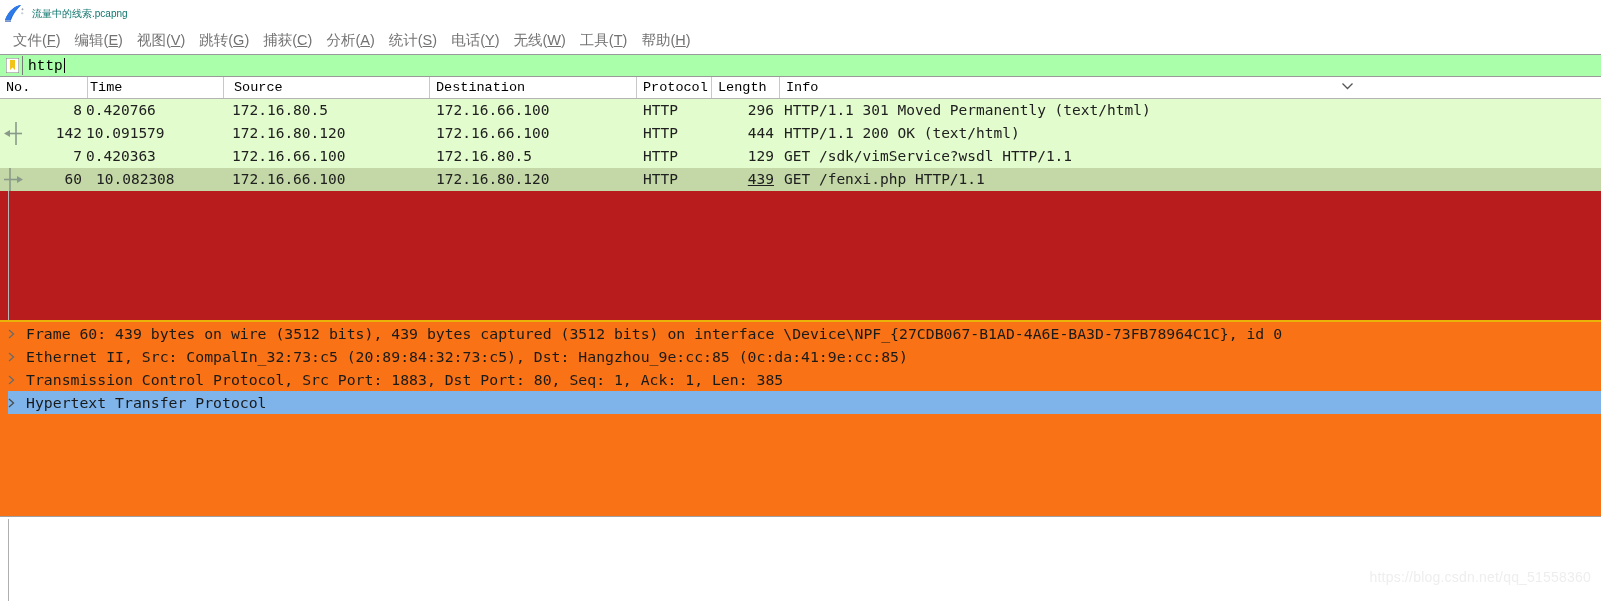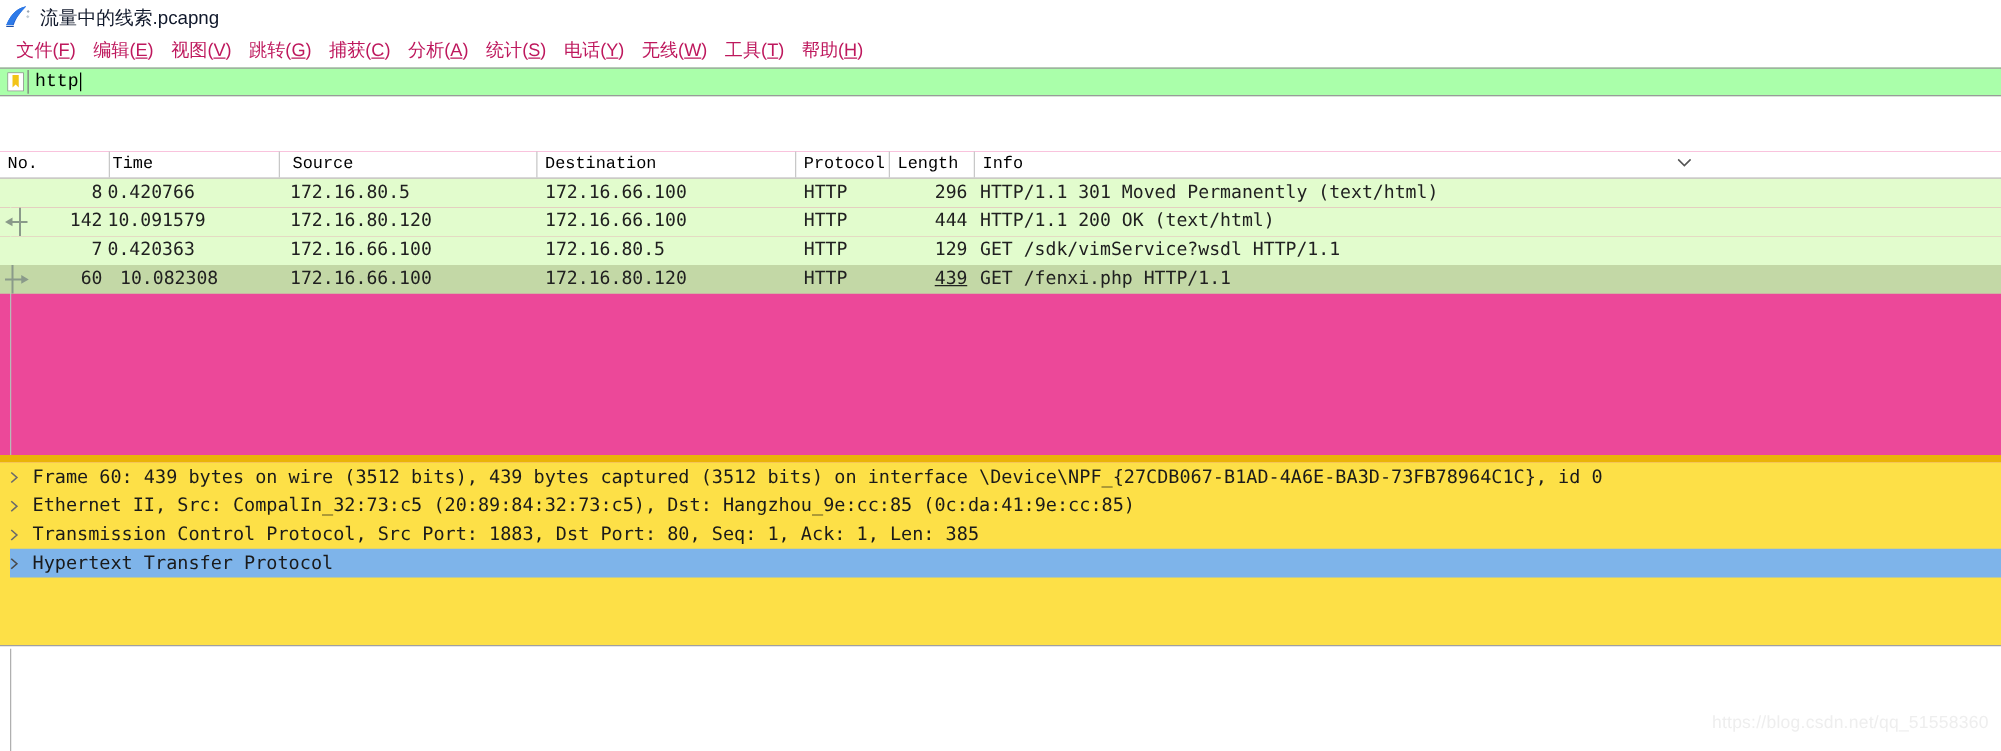--- a/index.html
+++ b/index.html
@@ -16,37 +16,37 @@
   
   #titlebar {
     height: 28px;
     display: flex;
     align-items: center;
     padding-left: 4px;
     background: #ffffff;
   }
   #shark-icon { width: 22px; height: 20px; flex: 0 0 auto; }
   #title-text {
-    font-size: 15px;
-    color: #0f172a;
+    font-size: 10px;
+    color: #0f766e;
     margin-left: 6px;
     white-space: nowrap;
   }
 
   
   #menubar {
     height: 25px;
     display: flex;
     align-items: center;
     padding-left: 6px;
     background: #ffffff;
   }
   .menu-item {
     font-size: 14.5px;
-    color: #be185d;
+    color: #737373;
     padding: 2px 7px;
     white-space: nowrap;
     cursor: default;
   }
   .menu-item .mn { text-decoration: underline; }
 
   
   #filterbar {
     height: 21px;
     margin: 1px 0 0 0;
@@ -81,25 +81,24 @@
     display: inline-block;
     width: 1px; height: 15px;
     background: #000;
     margin-left: 1px;
     vertical-align: middle;
   }
 
   
   #packet-list {
     height: 243px;
-    background: #ec4899;
-    position: relative;
-    border-bottom: 6px solid #eab308;
-    overflow: hidden;
-    margin-top: 44px;
+    background: #b91c1c;
+    position: relative;
+    border-bottom: 2px solid #eab308;
+    overflow: hidden;
   }
   #list-header {
     height: 21px;
     background: #ffffff;
     border-bottom: 1px solid #b4b4b4;
     position: relative;
   }
   .col-head {
     position: absolute;
     top: 0;
@@ -143,21 +142,21 @@
   .cell.num { text-align: right; }
   .rel-marker {
     position: absolute;
     left: 0; top: 0;
     width: 26px; height: 23px;
   }
 
   
   #detail-pane {
     height: 196px;
-    background: #fde047;
+    background: #f97316;
     position: relative;
     overflow: hidden;
   }
   .drow {
     height: 23px;
     line-height: 23px;
     position: relative;
     white-space: nowrap;
   }
   .drow .chev {

